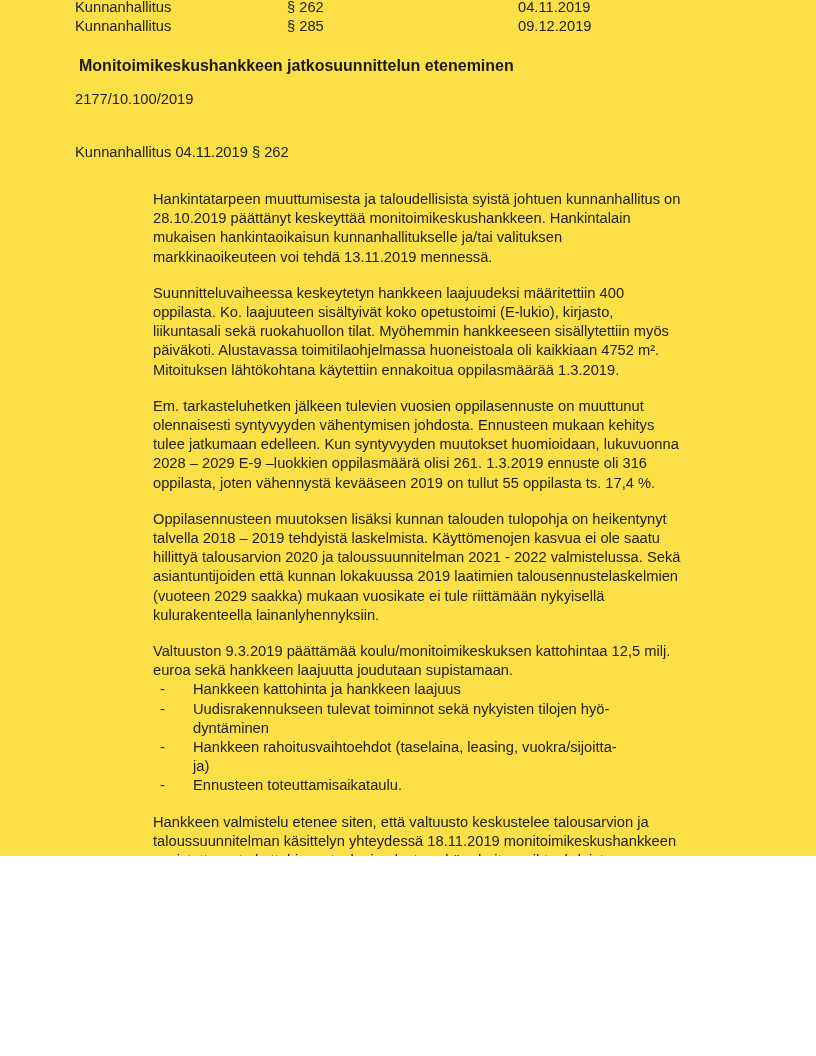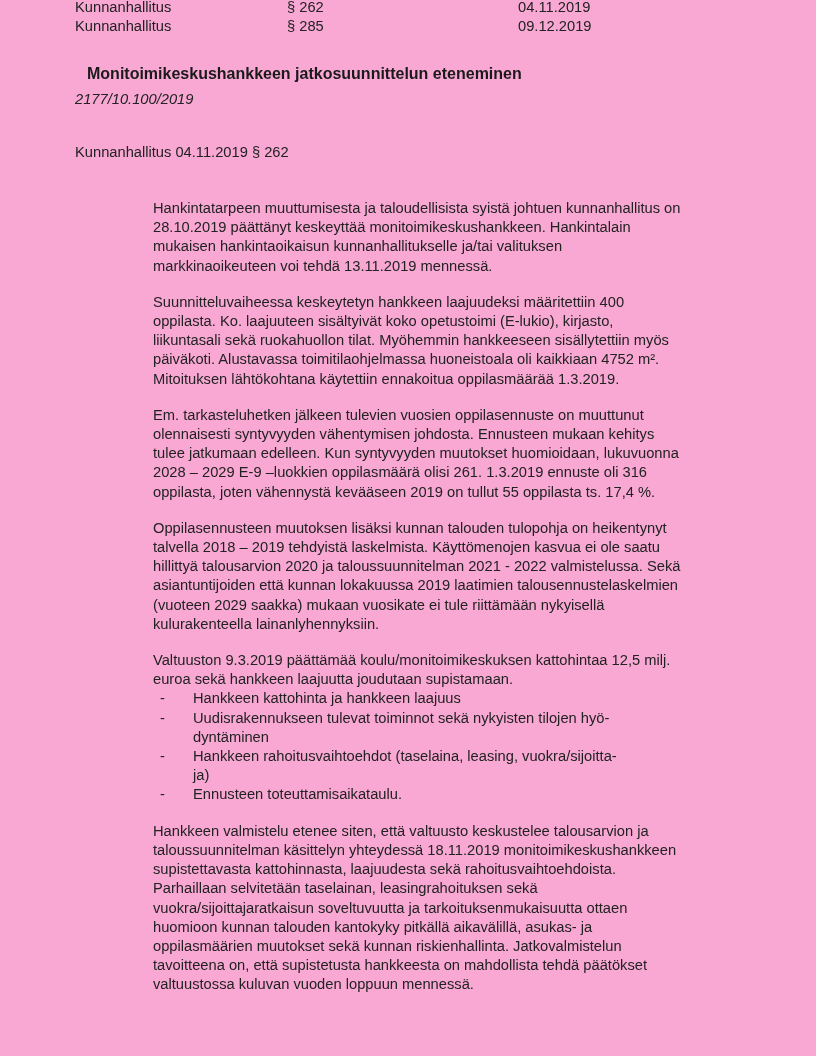--- a/index.html
+++ b/index.html
@@ -3,22 +3,22 @@
 <meta charset="utf-8">
 <style>
   html, body {
     margin: 0;
     padding: 0;
     background: #ffffff;
   }
   .page {
     position: relative;
     width: 816px;
-    height: 1056px;
-    background: #f9a8d4;
+    height: 856px;
+    background: #fde047;
     color: #222222;
     font-family: "Liberation Sans", sans-serif;
     font-size: 14.7px;
     line-height: 19.2px;
     overflow: hidden;
   }
   
   .doc-header {
     position: absolute;
     left: 75px;
@@ -30,32 +30,31 @@
     line-height: 19px;
   }
   .col-org     { width: 212px; flex: none; }
   .col-section { width: 231px; flex: none; }
   .col-date    { flex: none; }
 
   .title {
     position: absolute;
     left: 75px;
     top: 52px;
-    margin: 12px;
+    margin: 4px;
     font-size: 16px;
     font-weight: bold;
     line-height: 20px;
     color: #1a1a1a;
   }
   .case-number {
     position: absolute;
     left: 75px;
     top: 90px;
     line-height: 19.2px;
-    font-style: italic;
   }
   .section-heading {
     position: absolute;
     left: 75px;
     top: 131px;
     line-height: 19.2px;
     margin-top: 12px;
   }
 
   
@@ -63,21 +62,21 @@
     position: absolute;
     left: 153px;
     top: 186px;
     width: 628px;
   }
   .body-col p {
     margin: 17px 0 0 0;
     white-space: pre-line;
   }
   .body-col p.first {
-    margin-top: 13px;
+    margin-top: 4px;
   }
   .agenda-list {
     margin: 0;
   }
   .list-item {
     display: flex;
     align-items: flex-start;
   }
   .list-marker {
     width: 40px;

